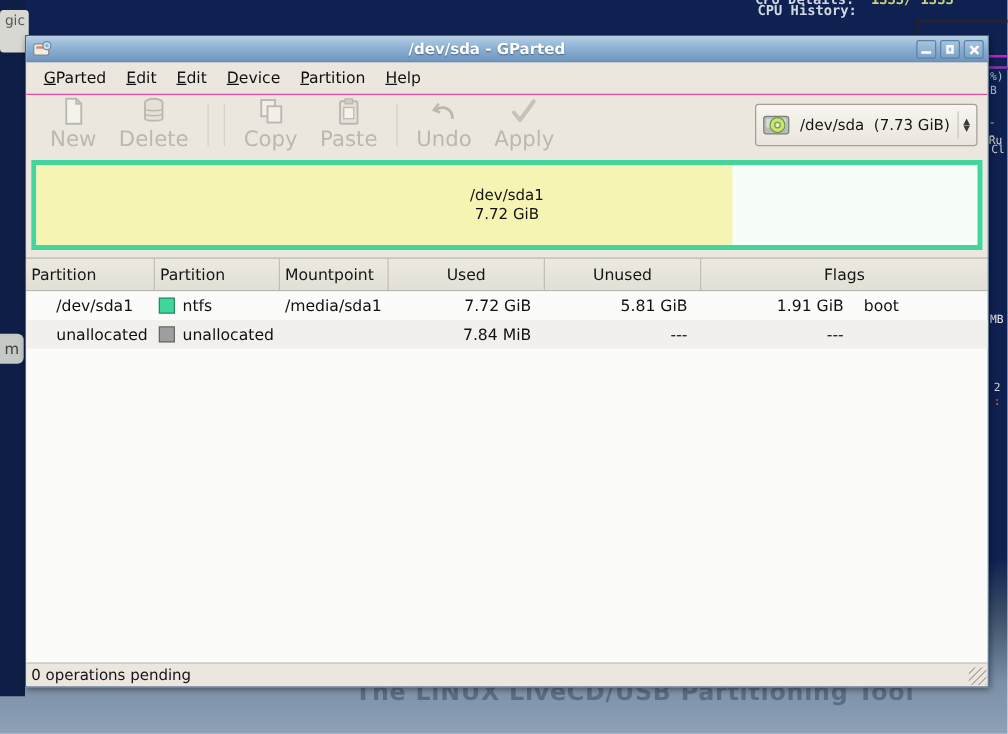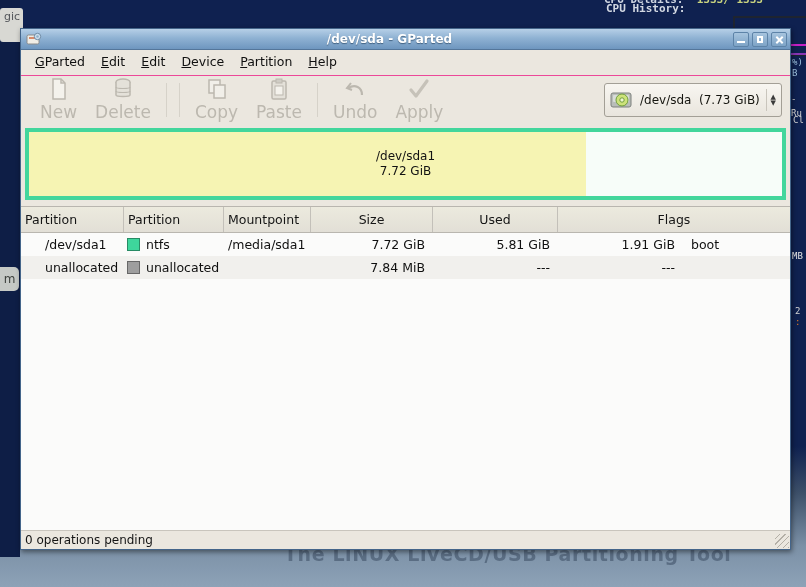--- a/index.html
+++ b/index.html
@@ -225,22 +225,22 @@
         <span>/dev/sda1</span>
         <span>7.72 GiB</span>
       </div>
     </div>
   </div>
 
   <div class="thead">
     <div class="th c-part">Partition</div>
     <div class="th c-fs">Partition</div>
     <div class="th c-mnt">Mountpoint</div>
-    <div class="th c-size center">Size</div>
     <div class="th c-used center">Used</div>
+    <div class="th c-unused center">Unused</div>
     <div class="th c-flags center">Flags</div>
   </div>
 
   <div class="tbody">
     <div class="trow">
       <div class="td part c-part">/dev/sda1</div>
       <div class="td fs c-fs">
         <span class="swatch" style="background: rgb(62, 214, 156);"></span>
         <span>ntfs</span>
       </div>

